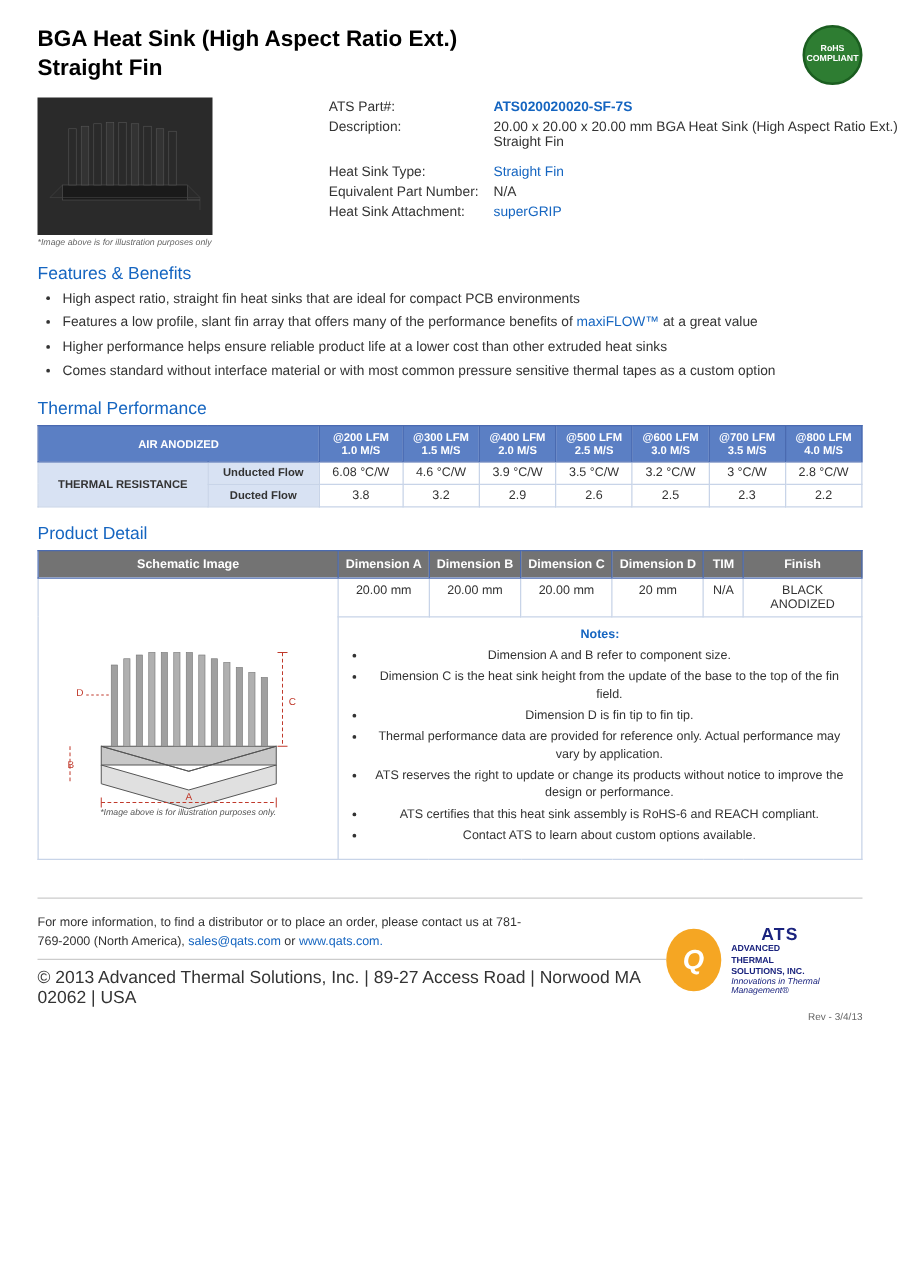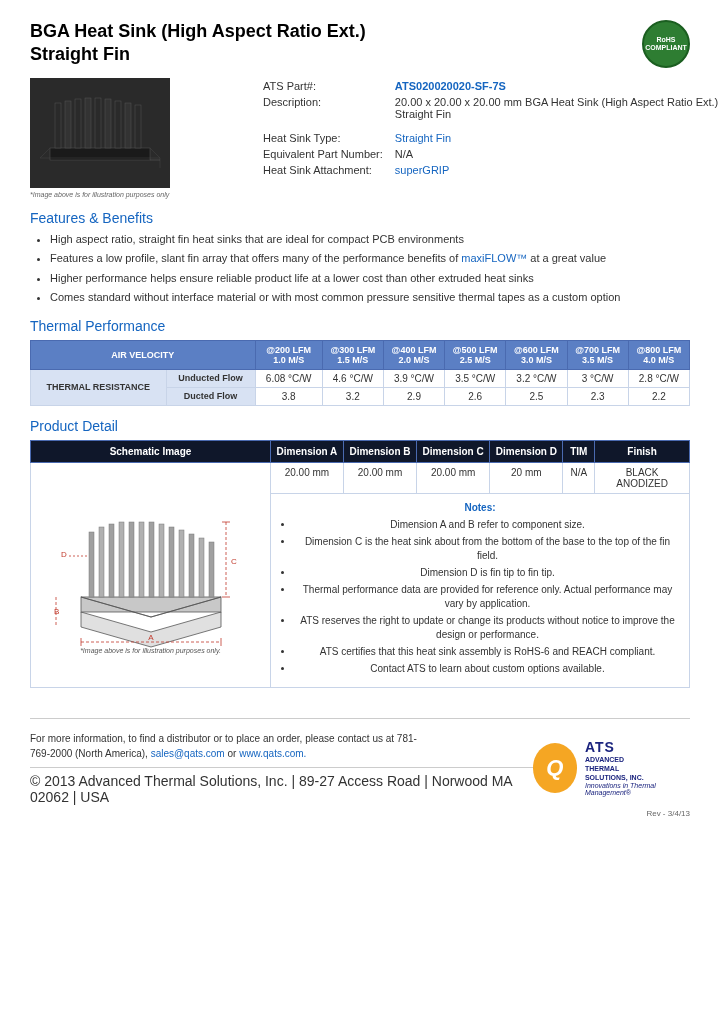--- a/index.html
+++ b/index.html
@@ -154,21 +154,21 @@
       font-weight: bold;
     }
     
     .detail-table {
       width: 100%;
       border-collapse: collapse;
       margin-bottom: 10px;
       font-size: 10px;
     }
     .detail-table th {
-      background: #0f172a;
+      background: #737373;
       color: #fff;
       text-align: center;
       padding: 5px 3px;
       font-size: 10px;
       border: 1px solid #4a6ab0;
     }
     .detail-table td {
       border: 1px solid #c8d4e8;
       padding: 4px 5px;
       text-align: center;
@@ -239,20 +239,21 @@
       font-style: italic;
     }
     .ats-logo-text {
       text-align: left;
     }
     .ats-name {
       font-size: 14px;
       font-weight: bold;
       color: #1a237e;
       letter-spacing: 1px;
+      margin-left: 24px;
     }
     .ats-full-name {
       font-size: 7px;
       color: #1a237e;
       font-weight: bold;
       line-height: 1.3;
     }
     .ats-tagline {
       font-size: 7px;
       color: #1a237e;
@@ -371,21 +372,21 @@
     <li>Higher performance helps ensure reliable product life at a lower cost than other extruded heat sinks</li>
     <li>Comes standard without interface material or with most common pressure sensitive thermal tapes as a custom option</li>
   </ul>
 </div>
 
 <div>
   <h2 class="section-heading">Thermal Performance</h2>
   <table class="thermal-table">
     <thead>
       <tr>
-        <th colspan="2" class="air-velocity-header">AIR VELOCITY</th>
+        <th colspan="2" class="air-velocity-header">AIR ANODIZED</th>
         <th>
           <div>@200 LFM</div>
           <div>1.0 M/S</div>
         </th>
         <th>
           <div>@300 LFM</div>
           <div>1.5 M/S</div>
         </th>
         <th>
           <div>@400 LFM</div>
@@ -499,21 +500,21 @@
         <td>20.00 mm</td>
         <td>20 mm</td>
         <td>N/A</td>
         <td>BLACK ANODIZED</td>
       </tr>
       <tr>
         <td colspan="6" class="notes-cell">
           <div class="notes-heading">Notes:</div>
           <ul class="notes-list">
             <li>Dimension A and B refer to component size.</li>
-            <li>Dimension C is the heat sink about from the bottom of the base to the top of the fin field.</li>
+            <li>Dimension C is the heat sink height from the update of the base to the top of the fin field.</li>
             <li>Dimension D is fin tip to fin tip.</li>
             <li>Thermal performance data are provided for reference only. Actual performance may vary by application.</li>
             <li>ATS reserves the right to update or change its products without notice to improve the design or performance.</li>
             <li>ATS certifies that this heat sink assembly is RoHS-6 and REACH compliant.</li>
             <li>Contact ATS to learn about custom options available.</li>
           </ul>
         </td>
       </tr>
     </tbody>
   </table>

